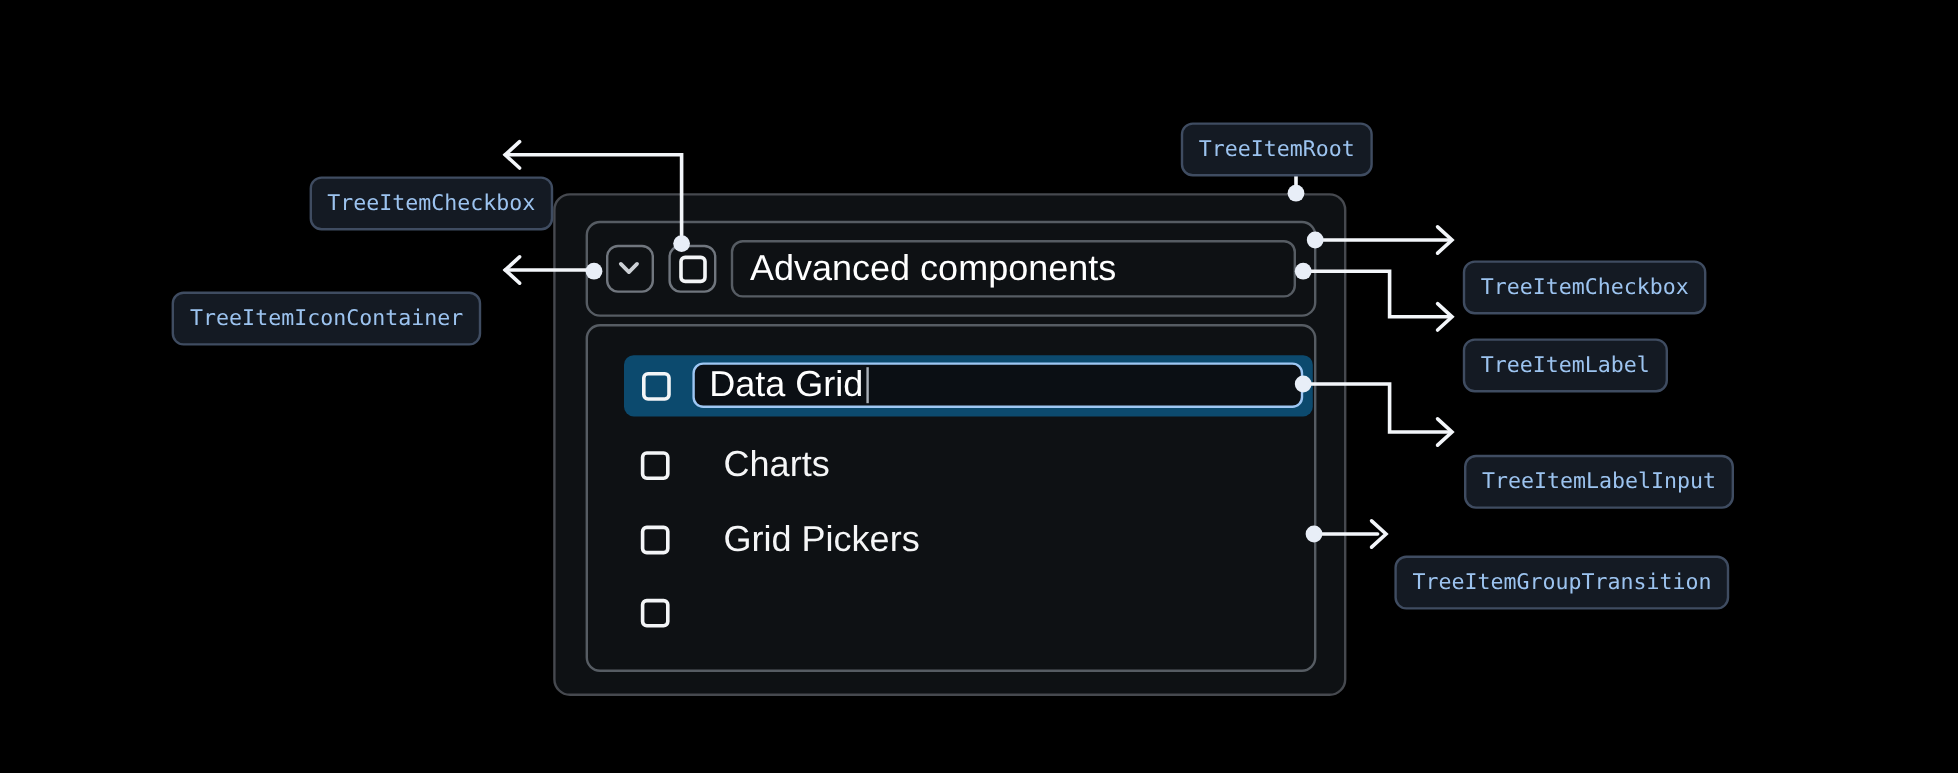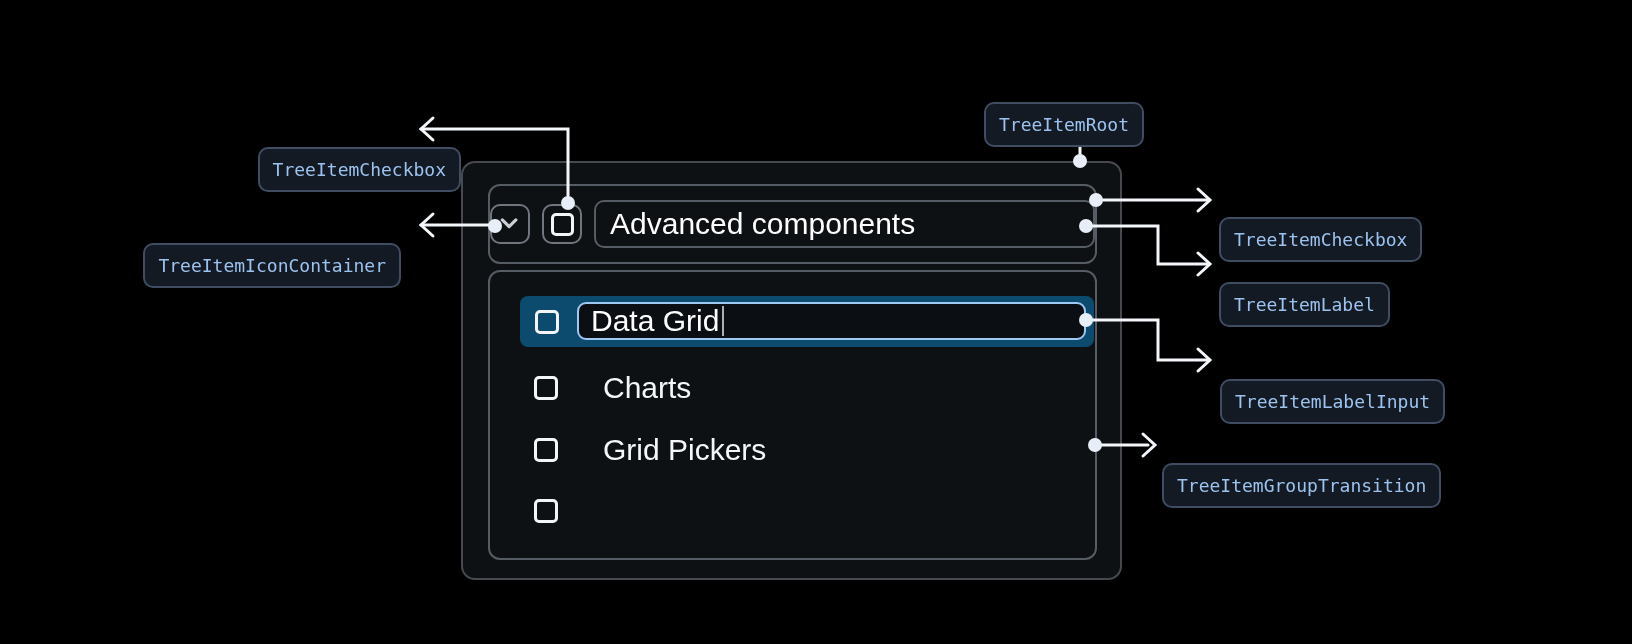--- a/index.html
+++ b/index.html
@@ -8,21 +8,21 @@
     font-family:"Liberation Sans",sans-serif;
   }
   
   .tree-root{
     position:absolute;left:461px;top:161px;width:661px;height:419px;
     background:#0e1114;border:2px solid #46494f;border-radius:14px;box-sizing:border-box;
   }
   .tree-content{
     position:absolute;left:25px;top:21px;width:609px;height:80px;
     border:2px solid #565c63;border-radius:12px;box-sizing:border-box;
-    display:flex;align-items:center;gap:12px;padding:0 0;
+    display:flex;align-items:center;gap:12px;padding:0 15px;
   }
   .icon-btn{
     width:40px;height:40px;border:2px solid #70767e;border-radius:10px;box-sizing:border-box;
     display:flex;align-items:center;justify-content:center;flex:0 0 auto;background:transparent;
   }
   .cb{
     width:24px;height:24px;border:3px solid #f3f5f7;border-radius:5px;box-sizing:border-box;
     background:transparent;flex:0 0 auto;
   }
   .cb.small{width:23px;height:23px;}

